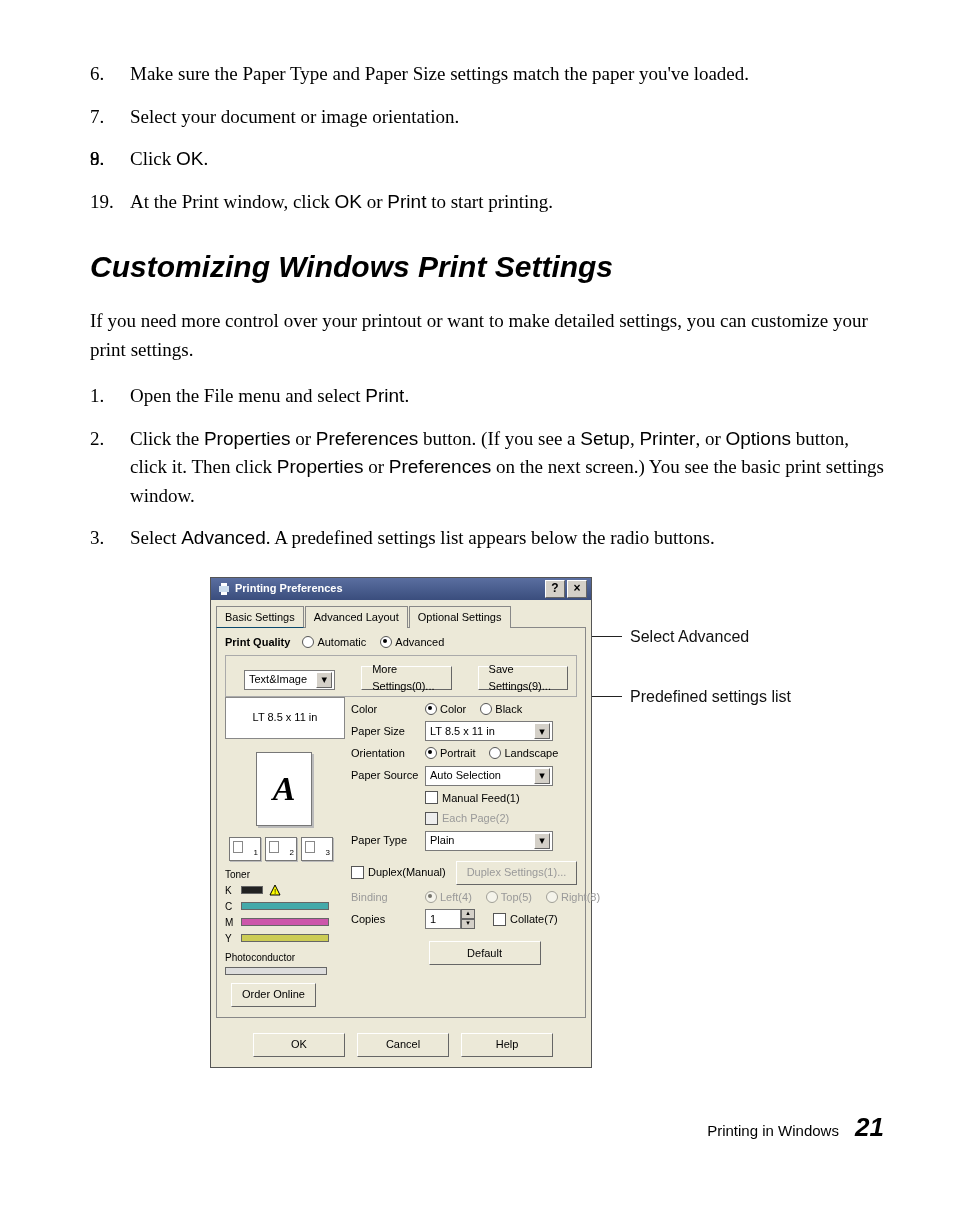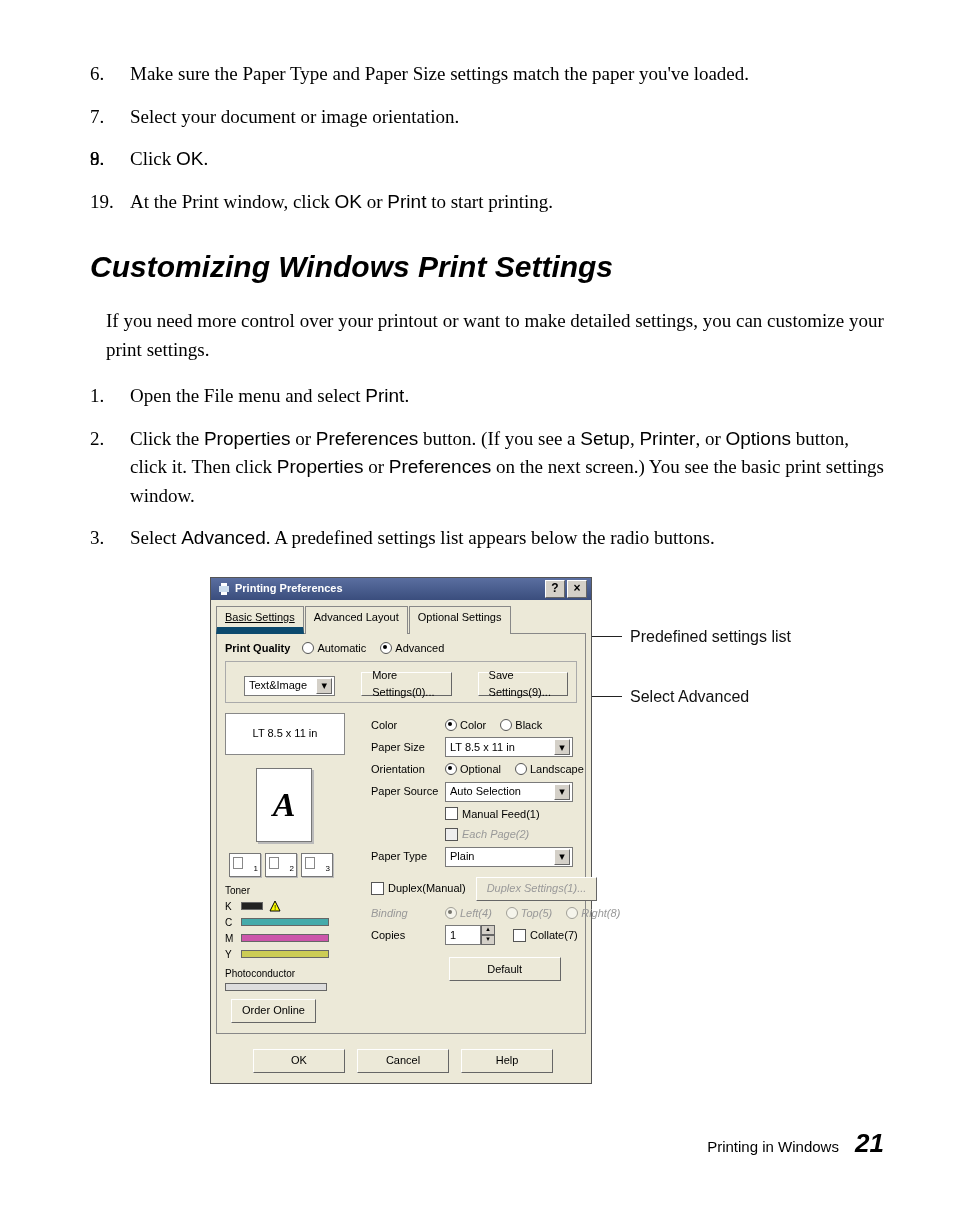--- a/index.html
+++ b/index.html
@@ -30,21 +30,21 @@
     top: 0;
     width: 32px;
   }
   h2.section {
     font-family: Arial, Helvetica, sans-serif;
     font-weight: bold;
     font-style: italic;
     font-size: 30px;
     margin: 28px 0 18px 0;
   }
-  p.intro { margin: 0 0 18px 16px; }
+  p.intro { margin: 0 0 18px 0; }
   .figure-wrap {
     margin: 20px 0 0 120px;
     display: flex;
     align-items: flex-start;
   }
   
   .dlg {
     width: 380px;
     border: 1px solid #555;
     background: #ece9d8;
@@ -87,23 +87,22 @@
     border: 1px solid #888;
     border-bottom: none;
     background: #ece9d8;
     padding: 2px 8px;
     margin-right: 1px;
     position: relative;
     top: 1px;
   }
   .tab.active {
     background: #ece9d8;
-    border-bottom: 7px solid #0c4a6e;
+    border-bottom: 1px solid #0c4a6e;
     font-weight: normal;
-    text-decoration: underline;
   }
   .tab-body {
     border: 1px solid #888;
     margin: 0 5px 5px 5px;
     padding: 6px 8px 10px 8px;
   }
   .pq-row {
     display: flex;
     align-items: center;
     margin-bottom: 4px;
@@ -154,22 +153,20 @@
     border-top-color: #fff; border-left-color: #fff;
     background: #ece9d8;
     padding: 1px 10px;
     height: 20px;
     display: inline-flex; align-items: center; justify-content: center;
     margin-left: 4px;
     font-family: Tahoma, Arial; font-size: 11px;
   }
   .main-cols {
     display: flex;
-    margin-top: 10px;
-    gap: 20px;
   }
   .leftcol { width: 132px; }
   .rightcol { flex: 1; padding-left: 6px; }
   .previewbox {
     width: 118px; height: 40px;
     border: 1px solid #888;
     display: flex; align-items: center; justify-content: center;
     background: #fff;
     margin-bottom: 6px;
   }
@@ -210,21 +207,21 @@
   .pcbar { width: 100px; height:6px; border:1px solid #666; background:#ddd; margin-top:2px;}
   .form-row {
     display: flex; align-items: center;
     margin: 4px 0;
   }
   .form-row .flabel { width: 74px; }
   .chk {
     width: 11px; height: 11px; border: 1px solid #555; background:#fff;
     display: inline-block; margin-right: 4px; vertical-align: middle;
   }
-  .disabled { color: #999; font-style: italic; }
+  .disabled { color: #999; }
   .spinbtns {
     width: 14px; display:flex; flex-direction:column;
   }
   .spinbtns div{
     height:8px;border:1px solid #666;background:#d4d0c8;font-size:7px;line-height:6px;text-align:center;
   }
   .dlg-footer {
     display:flex; justify-content:center; gap:8px;
     padding: 10px 0 10px 0;
   }
@@ -404,21 +401,21 @@
           <div class="form-row">
             <span class="flabel">Paper Size</span>
             <span class="combo" style="width:120px">
               <span>LT 8.5 x 11 in</span>
                 <span class="dd">▾</span>
             </span>
           </div>
           <div class="form-row">
             <span class="flabel">Orientation</span>
             <span class="radio-dot sel"></span>
-            <span class="radio-lbl">Optional</span>
+            <span class="radio-lbl">Portrait</span>
             <span class="radio-dot"></span>
             <span class="radio-lbl">Landscape</span>
           </div>
           <div class="form-row">
             <span class="flabel">Paper Source</span>
             <span class="combo" style="width:120px">
               <span>Auto Selection</span>
                 <span class="dd">▾</span>
             </span>
           </div>
@@ -475,25 +472,25 @@
     <div class="dlg-footer">
       <span class="btn" style="width:70px">OK</span>
       <span class="btn" style="width:70px">Cancel</span>
       <span class="btn" style="width:70px">Help</span>
     </div>
   </div>
 
   <div class="callouts">
     <div class="co">
         <span class="ln"></span>
-        <span>Predefined settings list</span>
+        <span>Select Advanced</span>
       </div>
     <div class="co">
         <span class="ln"></span>
-        <span>Select Advanced</span>
+        <span>Predefined settings list</span>
       </div>
   </div>
 </div>
 
 <div class="page-footer">
   <span>Printing in Windows</span>
   <span class="pno">21</span>
 </div>
 
 </body></html>

